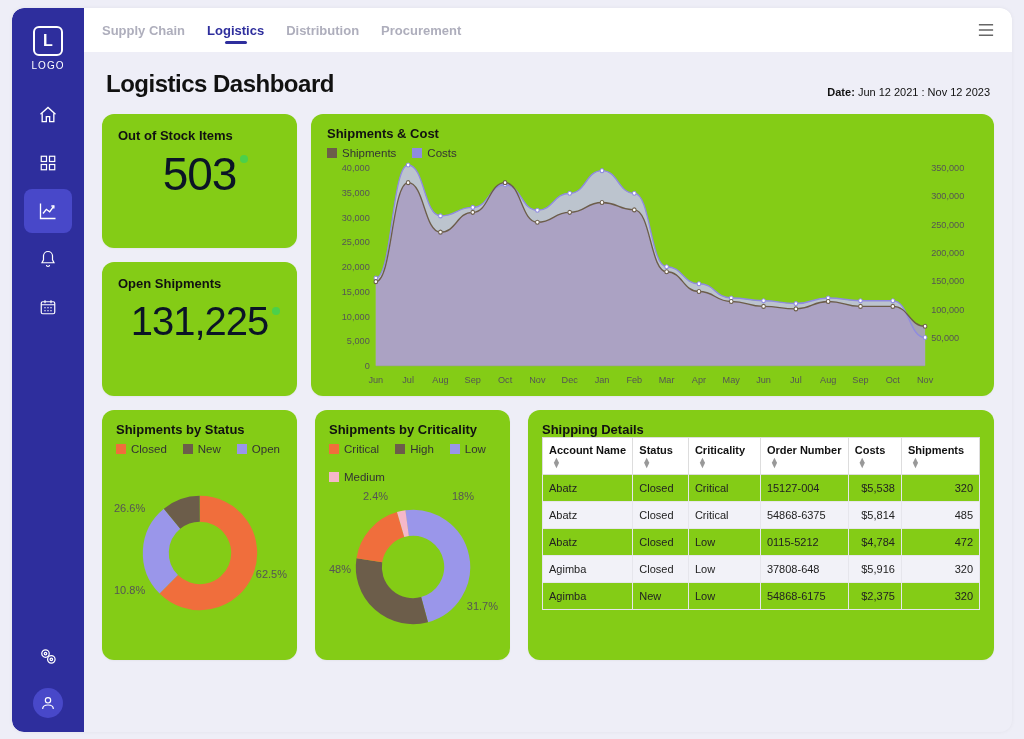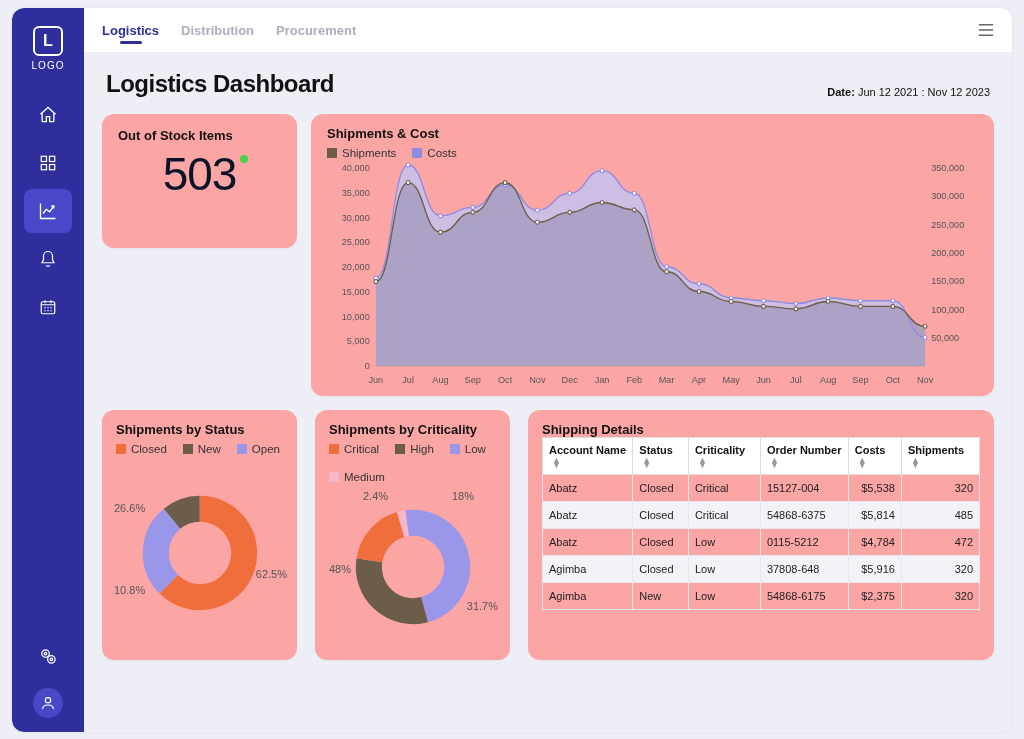--- a/index.html
+++ b/index.html
@@ -63,21 +63,21 @@
   .tab.active { color: #2e2e9d; }
   .tab.active::after { content:""; position:absolute; bottom:8px; left:50%; transform:translateX(-50%); width:22px; height:3px; background:#2e2e9d; border-radius:3px; }
   .menu-btn { margin-left:auto; color:#666; cursor:pointer; }
 
   .content { padding: 14px 18px 12px 18px; flex:1; display:flex; flex-direction:column; gap:14px; }
   .header-row { display:flex; align-items:flex-end; justify-content:space-between; padding: 4px 4px 2px; }
   .title { font-size: 24px; font-weight: 800; color: #111; letter-spacing:-.5px; }
   .date-line { font-size: 11px; color:#111; }
   .date-line b { font-weight:700; }
 
-  .card { background:#fca5a5; border-radius:12px; box-shadow: 0 1px 2px rgba(0,0,0,.04); }
+  .card { background:#84cc16; border-radius:12px; box-shadow: 0 1px 2px rgba(0,0,0,.04); }
   .row1 { display:flex; gap:14px; }
   .col-left { display:flex; flex-direction:column; gap:14px; width: 195px; }
   .kpi { padding: 14px 16px 14px; height: 134px; }
   .kpi-label { font-size: 13px; font-weight:700; color:#111; margin-bottom:4px; }
   .kpi-value { font-size: 46px; font-weight:500; color:#0b1426; letter-spacing:-1px; position:relative; display:inline-block; }
   .kpi-value .dot { width:8px; height:8px; border-radius:50%; background:#4bd04b; position:absolute; top:8px; right:-12px; }
 
   .chart-card { flex:1; padding: 12px 16px 6px; height: 282px; display:flex; flex-direction:column; }
   .card-title { font-size: 13px; font-weight:700; color:#111; }
   .legend { display:flex; gap:16px; flex-wrap:wrap; margin-top:6px; font-size:11.5px; color:#333; }
@@ -161,20 +161,21 @@
             <path d="M4 21c0-4 4-6 8-6s8 2 8 6"></path>
           </svg>
       </div>
     </div>
   </aside>
 
   <div class="main">
 
     <div class="topbar">
       <div class="tabs">
+        <div class="tab">Supply Chain</div>
         <div class="tab active">Logistics</div>
         <div class="tab">Distribution</div>
         <div class="tab">Procurement</div>
       </div>
       <div class="menu-btn">
         <svg width="16" height="14" viewBox="0 0 18 14" fill="none" stroke="currentColor" stroke-width="1.6">
             <path d="M1 1h16M1 7h16M1 13h16"></path>
           </svg>
       </div>
     </div>
@@ -184,20 +185,26 @@
         <div class="title">Logistics Dashboard</div>
         <div class="date-line"><b>Date:</b> <span>Jun 12 2021 : Nov 12 2023</span></div>
       </div>
 
       <div class="row1">
         <div class="col-left">
           <div class="card kpi">
             <div class="kpi-label">Out of Stock Items</div>
             <div style="display:flex;justify-content:center;margin-top:4px">
                 <div class="kpi-value"><span>503</span><span class="dot"></span></div>
+              </div>
+          </div>
+          <div class="card kpi">
+            <div class="kpi-label">Open Shipments</div>
+            <div style="display:flex;justify-content:center;margin-top:8px">
+                <div class="kpi-value" style="font-size:40px"><span>131,225</span><span class="dot"></span></div>
               </div>
           </div>
         </div>
 
         <div class="card chart-card">
           <div class="card-title">Shipments &amp; Cost</div>
           <div class="legend">
             <span>
                 <i class="sw" style="background:#6c5d4a"></i>
                 <span>Shipments</span>

